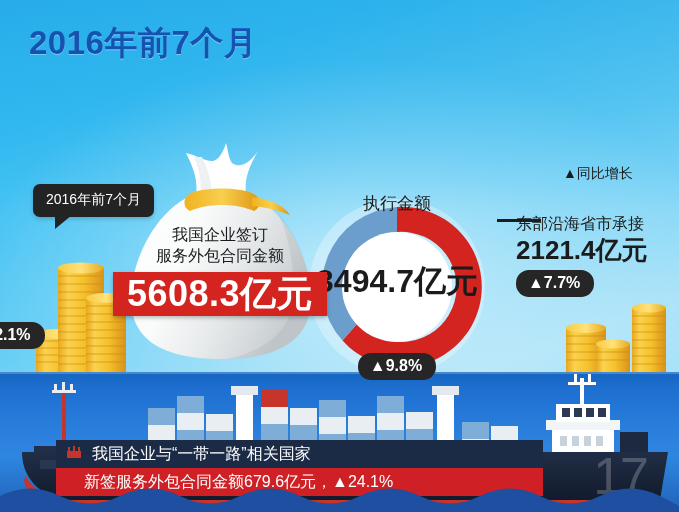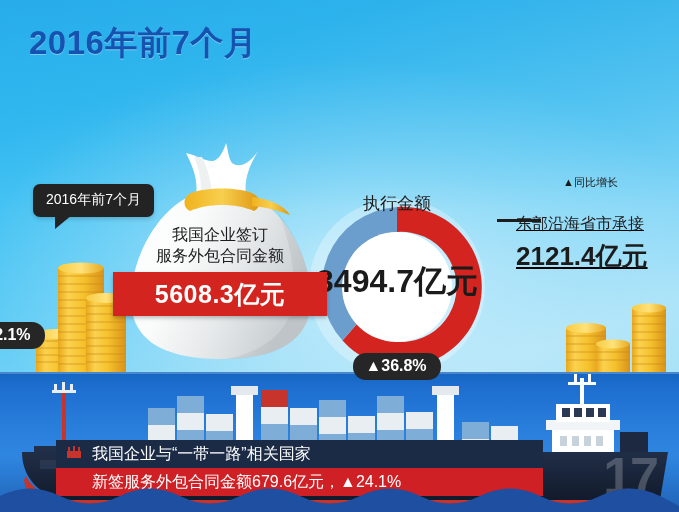--- a/index.html
+++ b/index.html
@@ -85,21 +85,21 @@
   .bag-t-line{
     color:#1b1b1b;font-size:16px;line-height:1.32;white-space:nowrap;
     text-align:center;
   }
   .red-band{
     position:absolute;left:113px;top:272px;width:214px;height:44px;z-index:21;
     background:#d3241f;
     box-shadow:0 2px 4px rgba(0,0,0,.25);
   }
   .red-band span{
-    display:block;color:#fff;font-size:25px;font-weight:bold;
+    display:block;color:#fff;font-size:36px;font-weight:bold;
     text-align:center;line-height:44px;white-space:nowrap;letter-spacing:.5px;
   }
   .pill{
     display:inline-block;
     background:#262626;color:#fff;
     border-radius:13px;
     font-size:16px;font-weight:bold;
     padding:3px 14px 4px 12px;
     white-space:nowrap;
     line-height:1.25;
@@ -114,55 +114,55 @@
     display:flex;flex-direction:column;align-items:center;justify-content:flex-start;
     pointer-events:none;
     gap:44px;
   }
   .donut-lbl{font-size:17px;color:#1b1b1b;white-space:nowrap;margin-bottom:1px;}
   .donut-val{font-size:32px;font-weight:bold;color:#1b1b1b;white-space:nowrap;letter-spacing:0;}
   .donut-pill{margin-top:5px;}
 
   
   .legend{
-    position:absolute;left:563px;top:175px;
-    color:#1b1b1b;font-size:11px;white-space:nowrap;z-index:24;
+    position:absolute;left:563px;top:165px;
+    color:#1b1b1b;font-size:14px;white-space:nowrap;z-index:24;
   }
   .leader{
     position:absolute;left:497px;top:219px;width:44px;height:3px;
     background:#1d1d1d;z-index:24;
   }
-  .right-block{position:absolute;left:516px;top:213px;width:160px;z-index:24;text-decoration:underline;}
+  .right-block{position:absolute;left:516px;top:213px;width:160px;z-index:24;}
   .rb-line{color:#1b1b1b;font-size:16px;line-height:1.35;white-space:nowrap;}
-  .rb-val{color:#1b1b1b;font-size:26px;font-weight:bold;line-height:1.2;margin-top:6px;white-space:nowrap;}
+  .rb-val{color:#1b1b1b;font-size:26px;font-weight:bold;line-height:1.2;margin-top:0;white-space:nowrap;}
   .rb-pill{margin-top:4px;}
 
   
   .ship{position:absolute;left:0;top:360px;width:679px;height:152px;z-index:30;}
   .banner{
     position:absolute;left:56px;top:440px;width:487px;height:56px;z-index:34;
     pointer-events:none;
   }
   .banner-l1{
     position:absolute;left:0;top:0;width:487px;height:36px;
     color:#fff;font-size:16px;line-height:28px;white-space:nowrap;
     padding-left:36px;box-sizing:border-box;
   }
   .banner-l2{
     position:absolute;left:0;top:28px;width:487px;height:28px;
     color:#fff;font-size:16px;line-height:28px;white-space:nowrap;
-    padding-left:36px;box-sizing:border-box;
+    padding-left:28px;box-sizing:border-box;
   }
   .crest{
     position:absolute;left:9px;top:6px;width:16px;height:14px;z-index:35;
   }
 
   .watermark{
-    position:absolute;right:22px;bottom:6px;z-index:33;
-    font-size:52px;font-weight:bold;color:rgba(255,255,255,.22);
+    position:absolute;right:32px;bottom:6px;z-index:33;
+    font-size:52px;font-weight:normal;color:rgba(255,255,255,.22);
     letter-spacing:-2px;pointer-events:none;margin-top:14px;
   }
 </style>
 </head>
 <body>
 
 <div id="infographic">
 
   <div class="sky-glow"></div>
   <div class="sky-glow2"></div>
@@ -314,30 +314,31 @@
     <circle cx="95" cy="95" r="88" fill="#ffffff" opacity=".30"></circle>
 
     <path d="M95 15 A80 80 0 1 1 40.5 148.6 L57 129.6 A55 55 0 1 0 95 40 Z" fill="#d3241f"></path>
 
     <path d="M40.5 148.6 A80 80 0 0 1 95 15 L95 40 A55 55 0 0 0 57 129.6 Z" fill="#6b9ecd"></path>
     <circle cx="95" cy="95" r="55" fill="#ffffff"></circle>
   </svg>
   <div class="donut-hole-txt">
     <div class="donut-lbl">执行金额</div>
     <div class="donut-val">3494.7亿元</div>
-    <span class="pill donut-pill">▲36.8%</span>
+    <span class="pill donut-pill">▲9.8%</span>
   </div>
 
   <div class="bubble">2016年前7个月</div>
 
   <div class="legend">▲同比增长</div>
   <div class="leader"></div>
   <div class="right-block">
     <div class="rb-line">东部沿海省市承接</div>
     <div class="rb-val">2121.4亿元</div>
+    <span class="pill rb-pill">▲7.7%</span>
   </div>
 
   <svg class="ship" viewBox="0 0 679 152">
     <defs>
       <linearGradient id="hullg" x1="0" y1="0" x2="0" y2="1">
         <stop offset="0%" stop-color="#22304a"></stop>
         <stop offset="100%" stop-color="#121b2c"></stop>
       </linearGradient>
     </defs>
 

